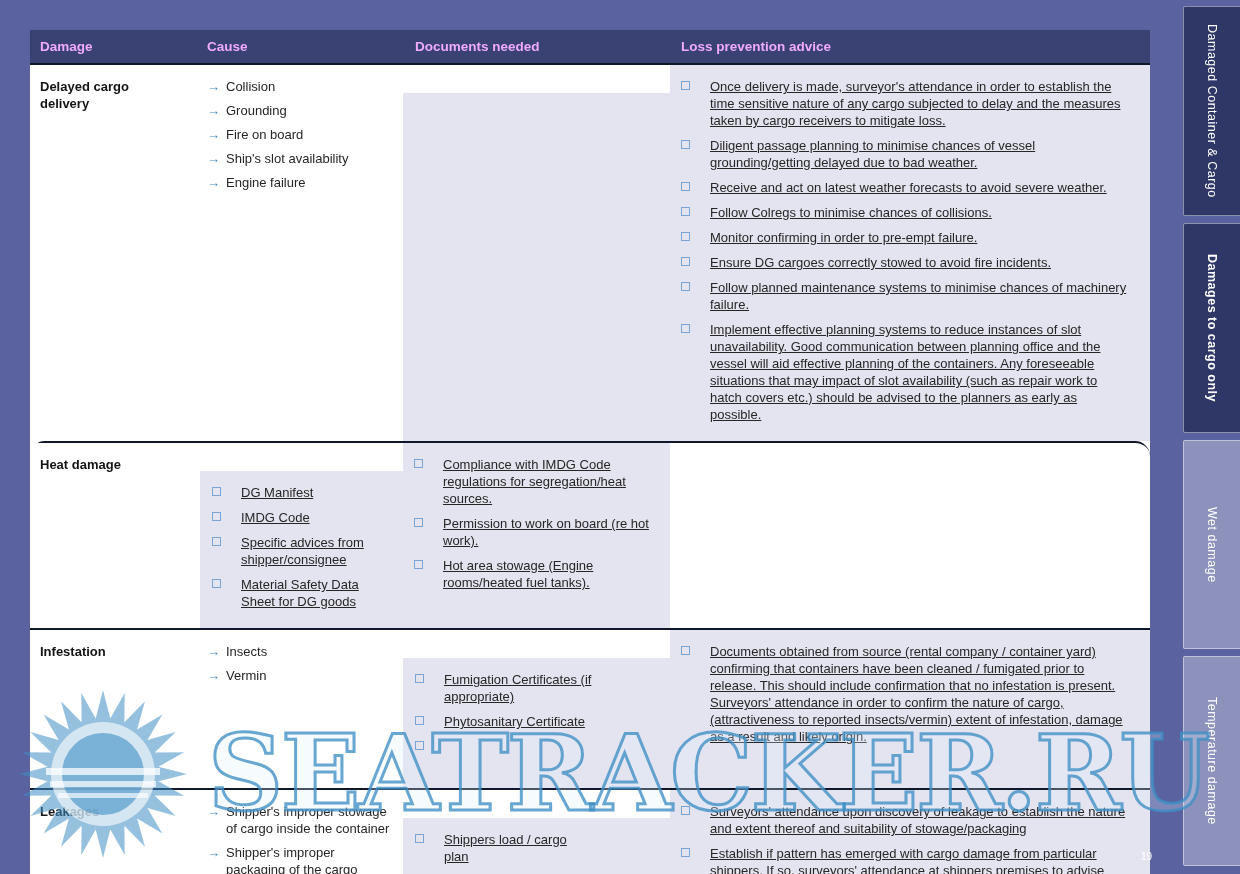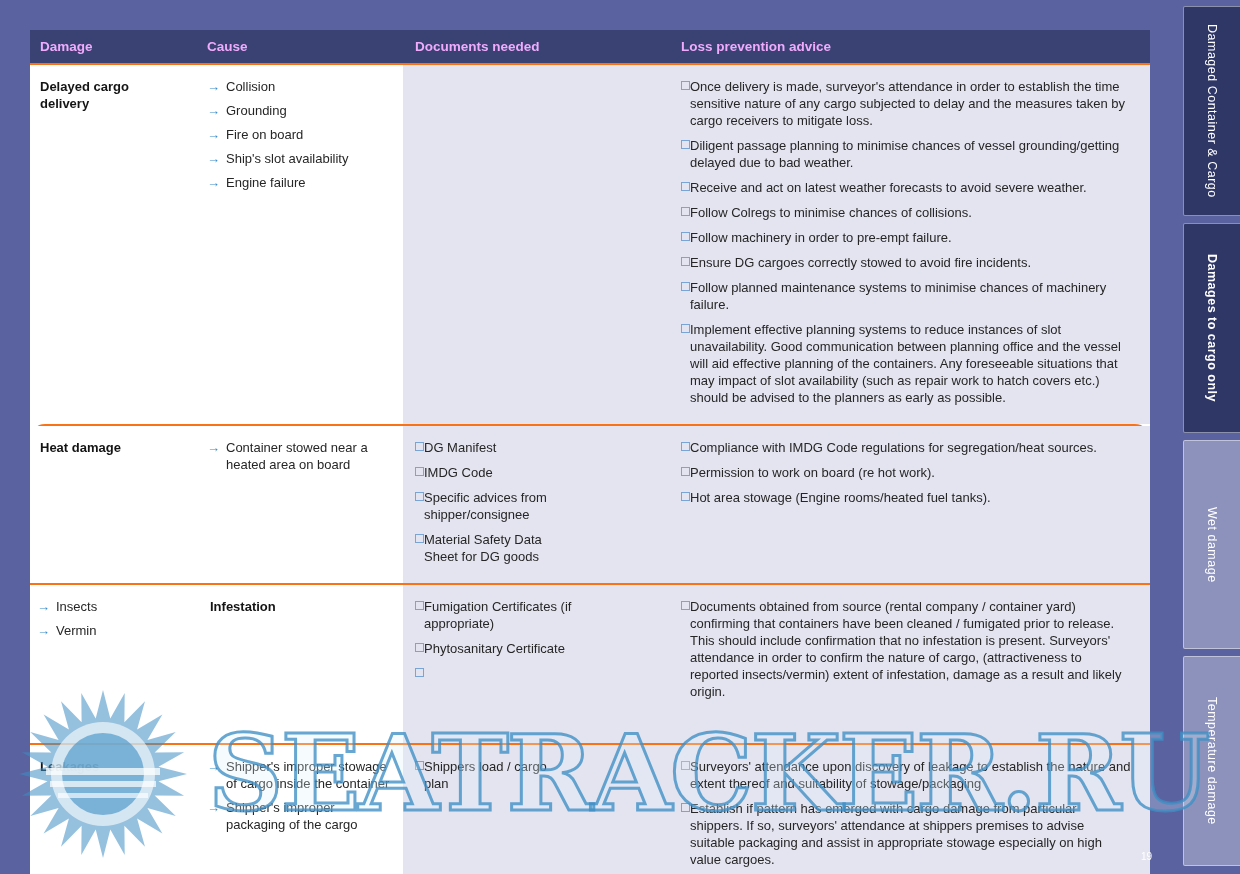--- a/index.html
+++ b/index.html
@@ -30,41 +30,41 @@
     height: 33px;
     align-items: center;
     font-size: 13.5px;
     font-weight: 600;
   }
   .th1 { padding-left: 10px; }
   .th2 { padding-left: 7px; }
   .th3 { padding-left: 12px; }
   .th4 { padding-left: 11px; }
 
-  .row { border-top: 2px solid #f97316; }
+  .row { border-top: 2px solid #0f172a; }
   .row:first-of-type { border-top: none; }
   .cell { font-size: 13px; line-height: 17px; }
   .c-damage { background:#ffffff; padding: 13px 8px 10px 10px; }
   .c-cause  { background:#ffffff; padding: 13px 6px 10px 7px; }
-  .c-docs   { background:#e4e4f0; padding: 13px 10px 10px 12px; }
+  .c-docs   { background:#e4e4f0; padding: 13px 10px 10px 12px; margin-top: 28px; }
   .c-advice { background:#e4e4f0; padding: 13px 18px 10px 11px; }
 
   .row0 { min-height: 347px; }
   .row1 { min-height: 150px; border-radius: 15px; }
   .row2 { min-height: 160px; }
   .row3 { min-height: 124px; }
 
   .dmg { font-weight: bold; color: #141414; max-width: 110px; }
 
   .cause { display: flex; gap: 6px; margin-bottom: 7px; }
   .arr { flex: none; color: #3c8dc5; }
   .arr::before { content: "\2192"; }
   .ct { max-width: 176px; }
 
-  .doc, .adv { display: flex; gap: 0; margin-bottom: 8px; }
+  .doc, .adv { display: flex; gap: 20px; margin-bottom: 8px; text-decoration: underline; }
   .chk {
     flex: none;
     width: 9px; height: 9px;
     border: 1.5px solid #79a5d6;
     margin-top: 3px;
     background: transparent;
   }
   .dt { width: 150px; }
   .at { flex: 1; }
 
@@ -185,47 +185,41 @@
       <div class="adv">
           <span class="chk"></span>
           <span class="at">Receive and act on latest weather forecasts to avoid severe weather.</span>
         </div>
       <div class="adv">
           <span class="chk"></span>
           <span class="at">Follow Colregs to minimise chances of collisions.</span>
         </div>
       <div class="adv">
           <span class="chk"></span>
-          <span class="at">Follow machinery in order to pre-empt failure.</span>
+          <span class="at">Monitor confirming in order to pre-empt failure.</span>
         </div>
       <div class="adv">
           <span class="chk"></span>
           <span class="at">Ensure DG cargoes correctly stowed to avoid fire incidents.</span>
         </div>
       <div class="adv">
           <span class="chk"></span>
           <span class="at">Follow planned maintenance systems to minimise chances of machinery failure.</span>
         </div>
       <div class="adv">
           <span class="chk"></span>
           <span class="at">Implement effective planning systems to reduce instances of slot unavailability. Good communication between planning office and the vessel will aid effective planning of the containers. Any foreseeable situations that may impact of slot availability (such as repair work to hatch covers etc.) should be advised to the planners as early as possible.</span>
         </div>
     </div>
   </div>
 
   <div class="row row1">
     <div class="cell c-damage">
       <div class="dmg">Heat damage</div>
     </div>
-    <div class="cell c-cause">
-      <div class="cause">
-          <span class="arr"></span>
-          <span class="ct">Container stowed near a heated area on board</span>
-        </div>
-    </div>
     <div class="cell c-docs">
       <div class="doc">
           <span class="chk"></span>
           <span class="dt">DG Manifest</span>
         </div>
       <div class="doc">
           <span class="chk"></span>
           <span class="dt">IMDG Code</span>
         </div>
       <div class="doc">
@@ -247,32 +241,32 @@
           <span class="at">Permission to work on board (re hot work).</span>
         </div>
       <div class="adv">
           <span class="chk"></span>
           <span class="at">Hot area stowage (Engine rooms/heated fuel tanks).</span>
         </div>
     </div>
   </div>
 
   <div class="row row2">
-    <div class="cell c-cause">
-      <div class="cause">
-          <span class="arr"></span>
-          <span class="ct">Insects</span>
-        </div>
-      <div class="cause">
-          <span class="arr"></span>
-          <span class="ct">Vermin</span>
-        </div>
-    </div>
     <div class="cell c-damage">
       <div class="dmg">Infestation</div>
+    </div>
+    <div class="cell c-cause">
+      <div class="cause">
+          <span class="arr"></span>
+          <span class="ct">Insects</span>
+        </div>
+      <div class="cause">
+          <span class="arr"></span>
+          <span class="ct">Vermin</span>
+        </div>
     </div>
     <div class="cell c-docs">
       <div class="doc">
           <span class="chk"></span>
           <span class="dt">Fumigation Certificates (if appropriate)</span>
         </div>
       <div class="doc">
           <span class="chk"></span>
           <span class="dt">Phytosanitary Certificate</span>
         </div>

